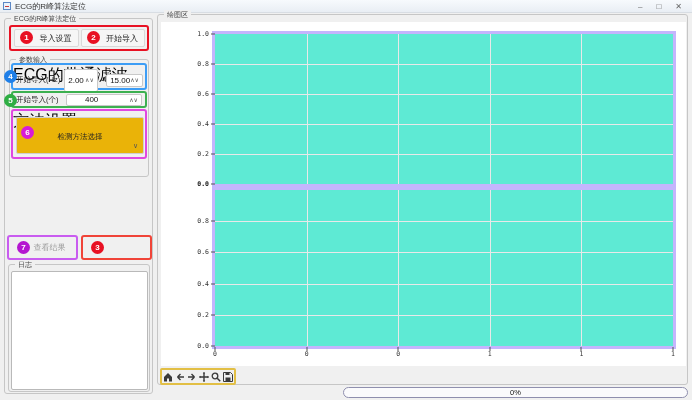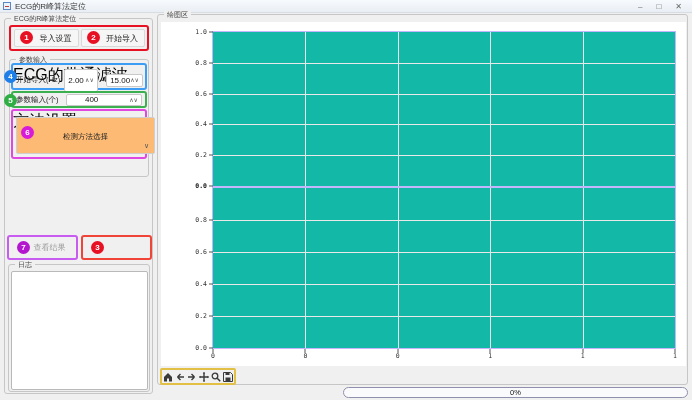--- a/index.html
+++ b/index.html
@@ -44,21 +44,21 @@
     font-size:8px; color:#222; display:flex; align-items:center; justify-content:center; }
   .btn.disabled { color:#9a9a9a;align-items:center; }
   .field { background:#fff; border:1px solid #c9c9c9; border-radius:2px;
     font-size:8px; color:#111; display:flex; align-items:center; padding:0 3px; }
   .spin-arrows { margin-left:auto; font-size:6px; color:#555; letter-spacing:0;
     line-height:1; }
   .lbl { font-size:7.5px; color:#222; white-space:nowrap; }
 
   
   #figure { position:absolute; left:161px; top:22px; width:525px; height:344px; background:#fff; }
-  .axes { position:absolute; border:1px solid #c4b5fd; background:#14b8a6; }
+  .axes { position:absolute; border:3px solid #c4b5fd; background:#5eead4; }
   .gridline-h { position:absolute; left:0; width:100%; height:1px; background:#e9e9e9; }
   .gridline-v { position:absolute; top:0; height:100%; width:1px; background:#e9e9e9; }
   .ytick-label { position:absolute; left:-6px; transform:translate(-100%,-50%);
     font-size:6.5px; color:#333; font-family:"DejaVu Sans Mono",monospace; }
   .ytick-label.bold { font-weight:bold; color:#111; }
   .ytick-mark { position:absolute; left:-4px; width:4px; height:1px; background:#555; transform:translateY(-50%); }
   .xtick-label { position:absolute; top:calc(100% + 4px); transform:translateX(-50%);
     font-size:6.5px; color:#333; font-family:"DejaVu Sans Mono",monospace; }
   .xtick-mark { position:absolute; bottom:-5px; height:4px; width:1px; background:#555; transform:translateX(-50%); }
 
@@ -74,22 +74,22 @@
   #progressbar { position:absolute; left:343px; top:387px; width:345px; height:11px;
     border:1px solid #8f8fae; border-radius:6px; background:#fafafc;
     display:flex; align-items:center; justify-content:center; overflow:hidden; }
   #progress-fill { position:absolute; left:0; top:0; bottom:0; width:0%; background:#06b025; }
   #progress-text { position:relative; font-size:7.5px; color:#111; }
 
   
   #log-area { position:absolute; left:2px; top:6px; width:137px; height:119px;
     background:#fff; border:1px solid #b9b9b9; border-radius:2px; }
 
-  #method-inner { position:absolute; left:3px; top:6px; width:139px; height:37px;
-    background:#fdba74; border:1px solid #cfcfcf; border-radius:2px; }
+  #method-inner { position:absolute; left:3px; top:6px; width:128px; height:37px;
+    background:#eab308; border:1px solid #cfcfcf; border-radius:2px; }
   #combo-arrow { position:absolute; right:5px; bottom:3px; font-size:7px; color:#555; }
 </style>
 </head>
 <body>
 
 <div id="titlebar">
   <div id="app-icon"></div>
   <span>ECG的R峰算法定位</span>
   <div id="win-controls">
     <span>–</span>
@@ -126,21 +126,21 @@
         <span class="lbl">~</span>
         <div class="field" style="width:38px; height:13px;">
           <span>15.00</span>
           <span class="spin-arrows">∧∨</span>
         </div>
       </div>
     </div>
     <span class="badge blue" style="left:-6px; top:10px;">4</span>
 
     <div class="ann green" style="left:1px; top:31px; width:136px; height:17px; display:flex; align-items:center; gap:3px; padding:0 3px;">
-      <span class="lbl">参数输入(个)</span>
+      <span class="lbl">开始导入(个)</span>
       <div class="field" style="flex:1; height:12px; margin-left:4px;">
         <span style="margin:0 auto;">400</span>
         <span class="spin-arrows">∧∨</span>
       </div>
     </div>
     <span class="badge green" style="left:-6px; top:34px;">5</span>
 
     <div class="ann magenta" style="left:1px; top:49px; width:136px; height:50px;">
       <span class="gb-title" style="top:-4px; left:4px;">方法设置</span>
       <div id="method-inner">

